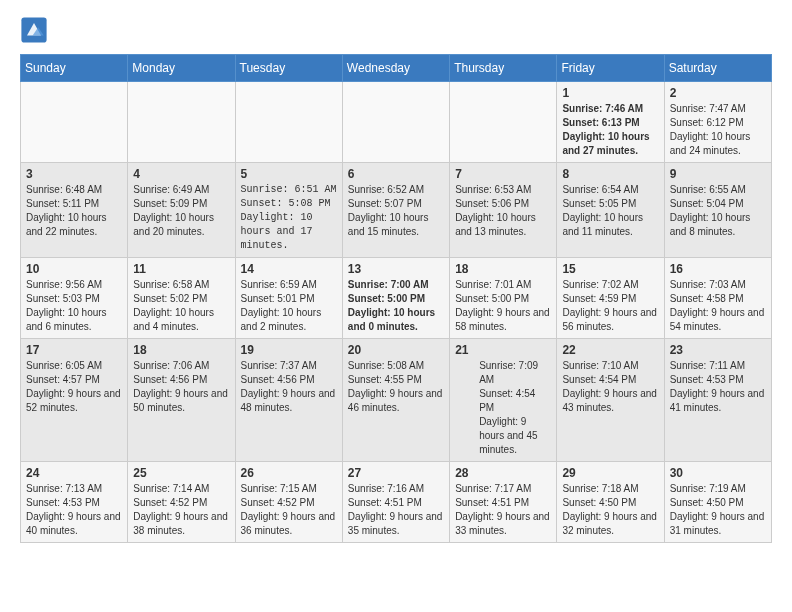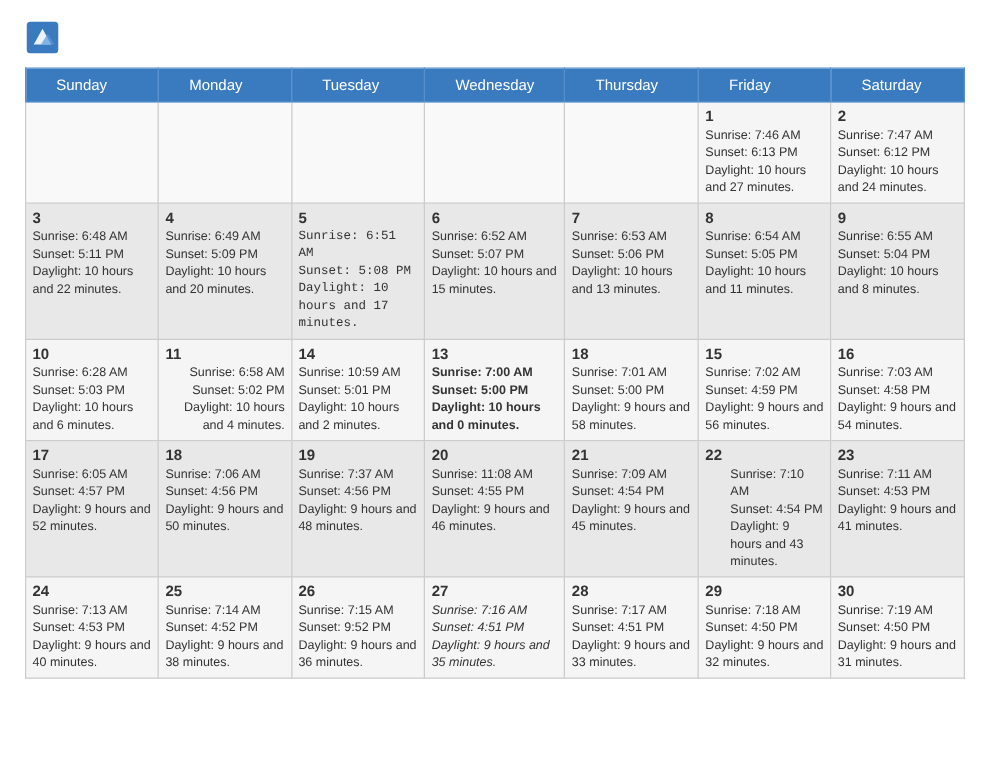--- a/index.html
+++ b/index.html
@@ -49,21 +49,21 @@
     }
     table {
       width: 100%;
       border-collapse: collapse;
       font-size: 11px;
     }
     thead tr th {
       background-color: #3a7abf;
       color: #fff;
       text-align: left;
-      padding: 6px 24px;
+      padding: 6px 4px;
       font-size: 12px;
       font-weight: normal;
       border: 1px solid #5590cc;
     }
     tbody tr td {
       border: 1px solid #ccc;
       vertical-align: top;
       padding: 4px 5px;
       width: calc(100% / 7);
       min-height: 80px;
@@ -125,21 +125,21 @@
   </thead>
   <tbody id="calendar-body">
   <tr>
         <td class="empty"></td>
         <td class="empty"></td>
         <td class="empty"></td>
         <td class="empty"></td>
         <td class="empty"></td>
         <td>
           <div class="day-num">1</div>
-          <div class="day-info" style="white-space: pre-line;">Sunrise: 7:46 AM
+          <div class="day-info" style="white-space: pre-line; font-weight: bold;">Sunrise: 7:46 AM
 Sunset: 6:13 PM
 Daylight: 10 hours and 27 minutes.</div>
         </td>
         <td>
           <div class="day-num">2</div>
           <div class="day-info" style="white-space: pre-line;">Sunrise: 7:47 AM
 Sunset: 6:12 PM
 Daylight: 10 hours and 24 minutes.</div>
         </td>
       </tr>
@@ -183,33 +183,33 @@
         <td>
           <div class="day-num">9</div>
           <div class="day-info" style="white-space: pre-line;">Sunrise: 6:55 AM
 Sunset: 5:04 PM
 Daylight: 10 hours and 8 minutes.</div>
         </td>
       </tr>
       <tr>
         <td>
           <div class="day-num">10</div>
-          <div class="day-info" style="white-space: pre-line;">Sunrise: 6:28 AM
+          <div class="day-info" style="white-space: pre-line;">Sunrise: 9:56 AM
 Sunset: 5:03 PM
 Daylight: 10 hours and 6 minutes.</div>
         </td>
         <td>
           <div class="day-num">11</div>
-          <div class="day-info" style="white-space: pre-line; text-align: right;">Sunrise: 6:58 AM
+          <div class="day-info" style="white-space: pre-line;">Sunrise: 6:58 AM
 Sunset: 5:02 PM
 Daylight: 10 hours and 4 minutes.</div>
         </td>
         <td>
           <div class="day-num">14</div>
-          <div class="day-info" style="white-space: pre-line;">Sunrise: 10:59 AM
+          <div class="day-info" style="white-space: pre-line;">Sunrise: 6:59 AM
 Sunset: 5:01 PM
 Daylight: 10 hours and 2 minutes.</div>
         </td>
         <td>
           <div class="day-num">13</div>
           <div class="day-info" style="white-space: pre-line; font-weight: bold;">Sunrise: 7:00 AM
 Sunset: 5:00 PM
 Daylight: 10 hours and 0 minutes.</div>
         </td>
         <td>
@@ -245,33 +245,33 @@
 Daylight: 9 hours and 50 minutes.</div>
         </td>
         <td>
           <div class="day-num">19</div>
           <div class="day-info" style="white-space: pre-line;">Sunrise: 7:37 AM
 Sunset: 4:56 PM
 Daylight: 9 hours and 48 minutes.</div>
         </td>
         <td>
           <div class="day-num">20</div>
-          <div class="day-info" style="white-space: pre-line;">Sunrise: 11:08 AM
+          <div class="day-info" style="white-space: pre-line;">Sunrise: 5:08 AM
 Sunset: 4:55 PM
 Daylight: 9 hours and 46 minutes.</div>
         </td>
         <td>
           <div class="day-num">21</div>
-          <div class="day-info" style="white-space: pre-line;">Sunrise: 7:09 AM
+          <div class="day-info" style="white-space: pre-line; margin-left: 24px;">Sunrise: 7:09 AM
 Sunset: 4:54 PM
 Daylight: 9 hours and 45 minutes.</div>
         </td>
         <td>
           <div class="day-num">22</div>
-          <div class="day-info" style="white-space: pre-line; margin-left: 20px;">Sunrise: 7:10 AM
+          <div class="day-info" style="white-space: pre-line;">Sunrise: 7:10 AM
 Sunset: 4:54 PM
 Daylight: 9 hours and 43 minutes.</div>
         </td>
         <td>
           <div class="day-num">23</div>
           <div class="day-info" style="white-space: pre-line;">Sunrise: 7:11 AM
 Sunset: 4:53 PM
 Daylight: 9 hours and 41 minutes.</div>
         </td>
       </tr>
@@ -284,26 +284,26 @@
         </td>
         <td>
           <div class="day-num">25</div>
           <div class="day-info" style="white-space: pre-line;">Sunrise: 7:14 AM
 Sunset: 4:52 PM
 Daylight: 9 hours and 38 minutes.</div>
         </td>
         <td>
           <div class="day-num">26</div>
           <div class="day-info" style="white-space: pre-line;">Sunrise: 7:15 AM
-Sunset: 9:52 PM
+Sunset: 4:52 PM
 Daylight: 9 hours and 36 minutes.</div>
         </td>
         <td>
           <div class="day-num">27</div>
-          <div class="day-info" style="white-space: pre-line; font-style: italic;">Sunrise: 7:16 AM
+          <div class="day-info" style="white-space: pre-line;">Sunrise: 7:16 AM
 Sunset: 4:51 PM
 Daylight: 9 hours and 35 minutes.</div>
         </td>
         <td>
           <div class="day-num">28</div>
           <div class="day-info" style="white-space: pre-line;">Sunrise: 7:17 AM
 Sunset: 4:51 PM
 Daylight: 9 hours and 33 minutes.</div>
         </td>
         <td>

